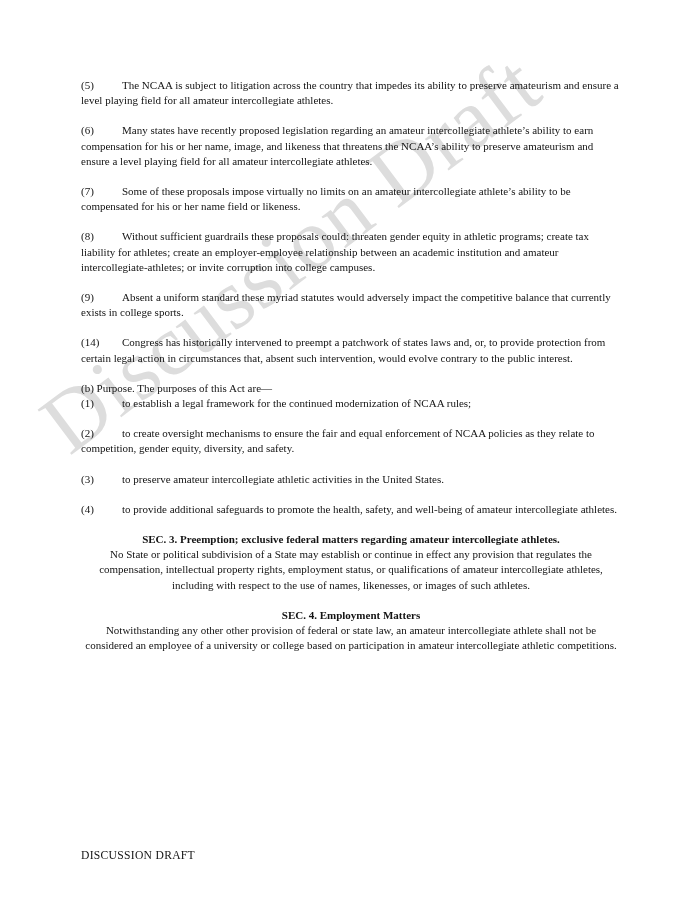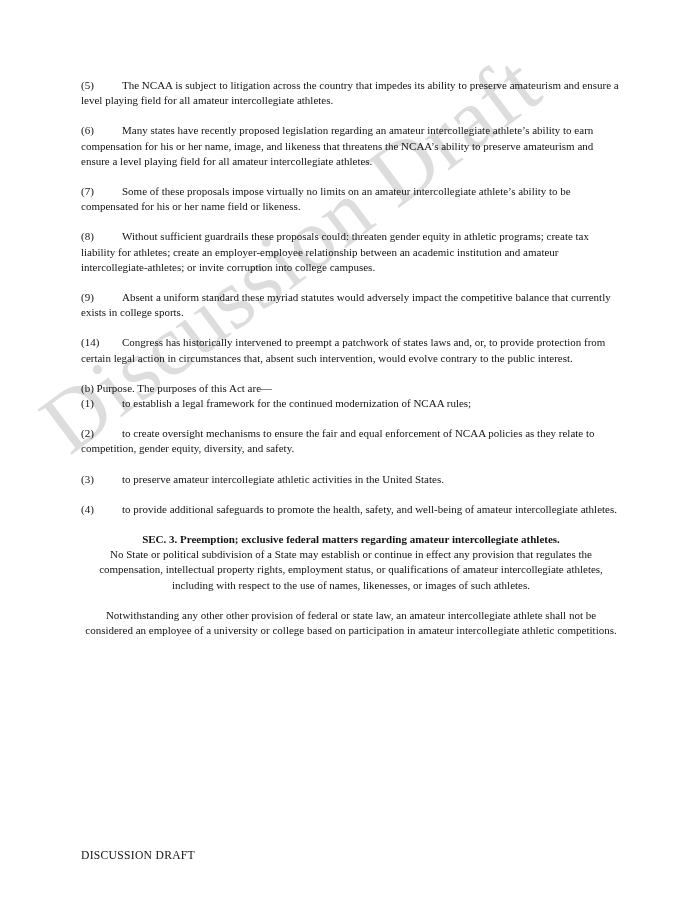--- a/index.html
+++ b/index.html
@@ -127,20 +127,21 @@
     <p class="para">
       <span class="num">(4)</span><span>to provide additional safeguards to promote the health, safety, and well-being of amateur intercollegiate athletes.</span>
     </p>
 
     <div class="sec-block">
       <p class="heading">SEC. 3. Preemption; exclusive federal matters regarding amateur intercollegiate athletes.</p>
       <p class="sec-body">No State or political subdivision of a State may establish or continue in effect any provision that regulates the compensation, intellectual property rights, employment status, or qualifications of amateur intercollegiate athletes, including with respect to the use of names, likenesses, or images of such athletes.</p>
     </div>
 
     <div class="sec-block spaced-top">
+      <p class="heading">SEC. 4. Employment Matters</p>
       <p class="sec-body">Notwithstanding any other other provision of federal or state law, an amateur intercollegiate athlete shall not be considered an employee of a university or college based on participation in amateur intercollegiate athletic competitions.</p>
     </div>
 
   </div>
 
   <div class="footer">DISCUSSION DRAFT</div>
 
 </div>
 
 </body></html>

